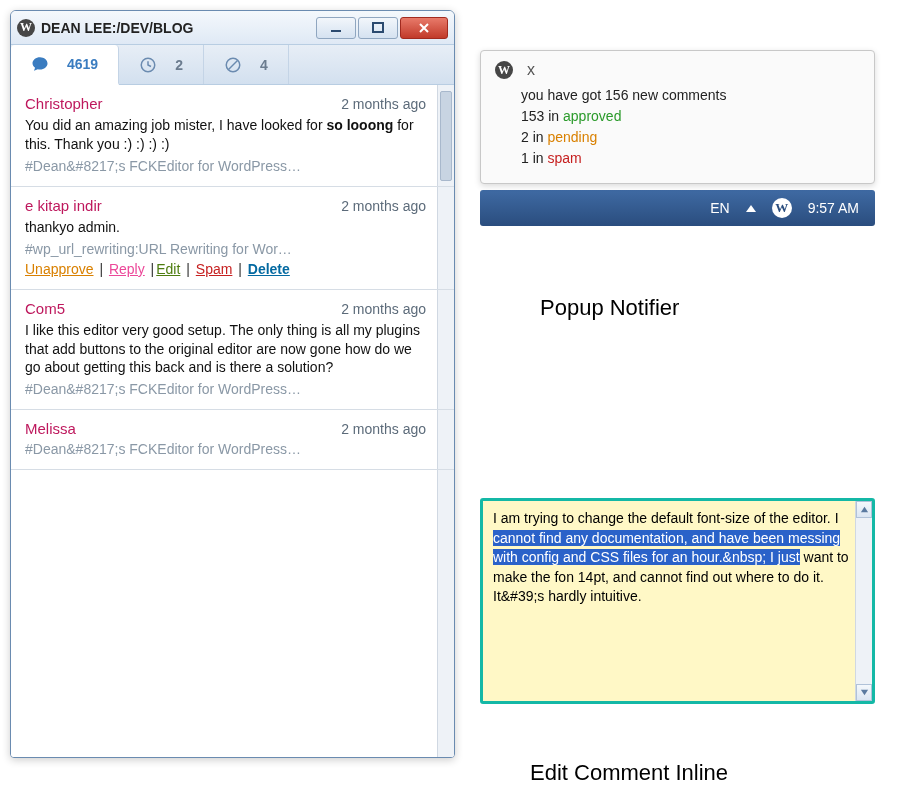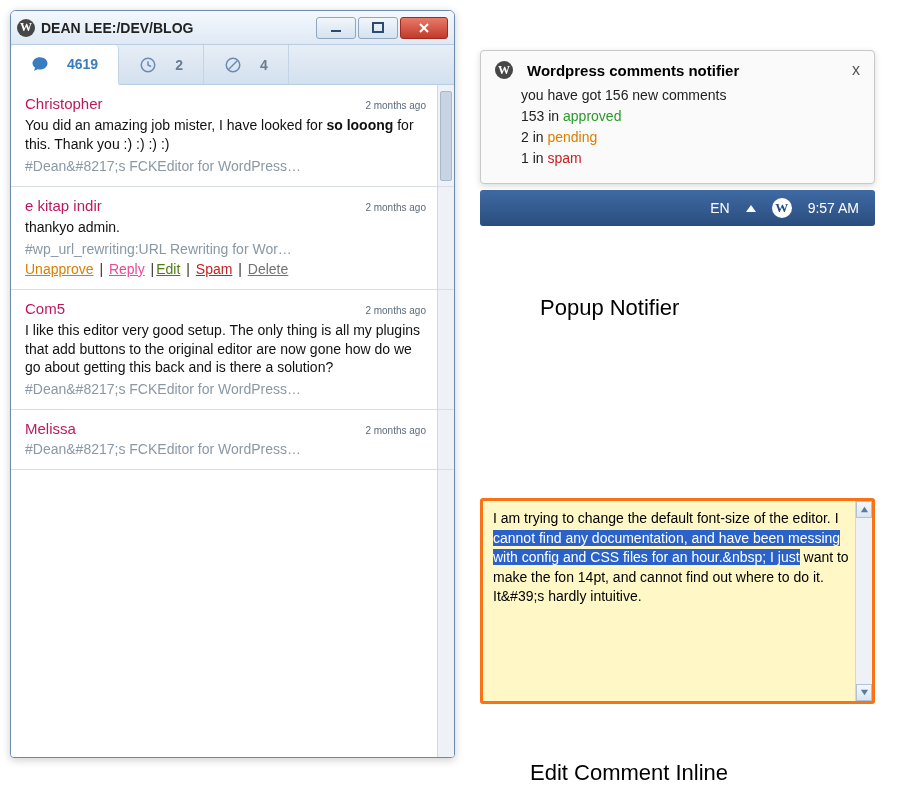--- a/index.html
+++ b/index.html
@@ -17,32 +17,32 @@
 
 .tabs { display: flex; background: linear-gradient(#e7eef6,#d3e0ef); border-bottom: 1px solid #b8cde2; }
 .tab { display: flex; align-items: center; gap: 18px; padding: 10px 20px; border-right: 1px solid #c4d4e6; cursor: pointer; font-weight: bold; font-size: 14px; color: #6b7c8f; }
 .tab.active { background: #fff; color: #3a7cc0; border-bottom: 2px solid #fff; margin-bottom: -1px; border-radius: 4px 4px 0 0; }
 .tab svg { width: 18px; height: 18px; }
 
 .comment-list { flex: 1; overflow-y: auto; background: #fff; position: relative; }
 .comment-item { padding: 10px 14px 12px 14px; border-bottom: 1px solid #d6dde5; position: relative; }
 .comment-head { display: flex; justify-content: space-between; align-items: baseline; margin-bottom: 4px; }
 .author { color: #be185d; font-size: 15px; }
-.time { color: #5c6b7a; font-size: 10px; }
+.time { color: #5c6b7a; font-size: 14px; }
 .comment-body { font-size: 14px; color: #111; line-height: 1.35; margin-bottom: 4px; }
 .comment-body b { font-weight: bold; }
 .tag-line { color: #8a98a6; font-size: 14px; white-space: nowrap; overflow: hidden; text-overflow: ellipsis; }
 .actions { margin-top: 4px; font-size: 14px; }
 .actions a { text-decoration: underline; cursor: pointer; }
 .actions .sep { color: #333; margin: 0 2px; }
 .a-unapprove { color: #d98000; }
 .a-reply { color: #ec4899; }
 .a-edit { color: #4d7c0f; }
 .a-spam { color: #c62020; }
-.a-delete { color: #737373; }
+.a-delete { color: #0369a1; font-weight: bold; }
 
 .statusbar { height: 38px; background: linear-gradient(#f2f6fb,#dfe9f5); border-top: 1px solid #b8cde2; display: flex; align-items: center; padding: 0 14px; }
 .status-text { flex: 1; font-weight: bold; font-size: 15px; }
 .status-icons { display: flex; gap: 14px; }
 .status-icons svg { width: 20px; height: 20px; cursor: pointer; }
 
 .scrollbar { position: absolute; right: 0; top: 0; bottom: 0; width: 17px; background: #eef2f7; border-left: 1px solid #d0d8e2; }
 .scroll-thumb { position: absolute; left: 2px; right: 2px; top: 6px; height: 90px; background: #c8d4e2; border: 1px solid #a8b8cc; border-radius: 2px; }
 
 
@@ -57,21 +57,21 @@
 .spam { color: #c62020; }
 
 .taskbar { margin-top: 6px; height: 36px; background: linear-gradient(#3f6aa3,#2a4d7e); border-radius: 3px; display: flex; align-items: center; justify-content: flex-end; gap: 16px; padding: 0 16px; color: #fff; font-size: 14px; }
 .taskbar .tray-up { width: 0; height: 0; border-left: 5px solid transparent; border-right: 5px solid transparent; border-bottom: 7px solid #fff; }
 .taskbar .wp-tray { width: 20px; height: 20px; border-radius: 50%; background: #fff; color: #2a4d7e; display: flex; align-items: center; justify-content: center; font-family: Georgia, serif; font-weight: bold; font-size: 13px; }
 
 .caption1 { position: absolute; left: 540px; top: 295px; font-family: Verdana, sans-serif; font-size: 22px; }
 .caption2 { position: absolute; left: 530px; top: 760px; font-family: Verdana, sans-serif; font-size: 22px; }
 
 
-.edit-panel { position: absolute; left: 480px; top: 498px; width: 395px; border: 3px solid #f97316; border-radius: 3px; background: #fff; }
+.edit-panel { position: absolute; left: 480px; top: 498px; width: 395px; border: 3px solid #14b8a6; border-radius: 3px; background: #fff; }
 .edit-inner { background: #fff8c6; padding: 8px 10px; font-size: 14px; min-height: 200px; line-height: 1.4; }
 .edit-inner .sel { background: #2a62c9; color: #fff; }
 .edit-scroll { position: absolute; right: 0; top: 0; bottom: 0; width: 17px; background: #eef2f7; border-left: 1px solid #d0d8e2; }
 .edit-scroll-arrow { position: absolute; left: 0; right: 0; height: 17px; display: flex; align-items: center; justify-content: center; background: linear-gradient(#f4f8fc,#dbe6f3); border: 1px solid #b0c2d8; }
 .edit-scroll-arrow.up { top: 0; }
 .edit-scroll-arrow.down { bottom: 0; }
 .edit-scroll-arrow svg { width: 9px; height: 9px; }
 </style>
 </head>
 <body>
@@ -174,21 +174,20 @@
       <div class="tag-line">#Dean&amp;#8217;s FCKEditor for WordPress…</div>
     </div>
   </div>
 
 </div>
 
 <div class="notifier-group">
   <div class="notifier-box">
     <div class="notifier-head">
       <span class="wp-logo">W</span>
-      <span class="notifier-title">Wordpress comments notifier</span>
       <span class="notifier-close">x</span>
     </div>
     <div class="notifier-body">
       <div>you have got 156 new comments</div>
       <div><span>153 in </span><span class="approved">approved</span></div>
       <div><span>2 in </span><span class="pending">pending</span></div>
       <div><span>1 in </span><span class="spam">spam</span></div>
     </div>
   </div>
   <div class="taskbar">

